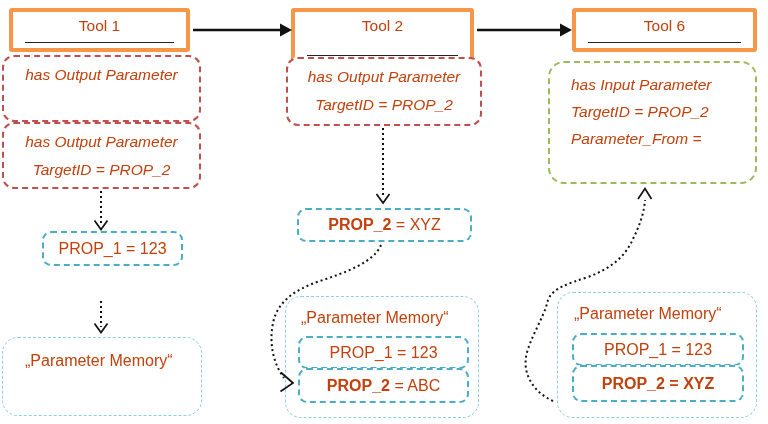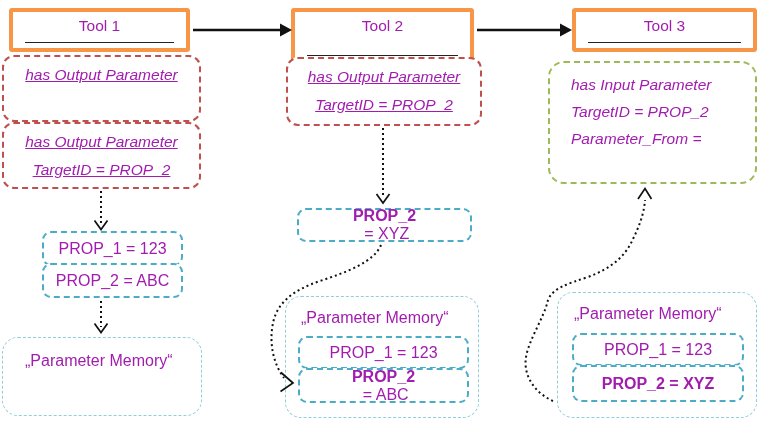--- a/index.html
+++ b/index.html
@@ -1,43 +1,43 @@
 <!DOCTYPE html>
 <html><head>
 <meta charset="utf-8">
 <style>
   html,body{margin:0;padding:0;background:#ffffff;}
   #canvas{
     position:relative;width:768px;height:424px;background:#ffffff;overflow:hidden;
-    font-family:"Liberation Sans",sans-serif;color:#a21caf;
+    font-family:"Liberation Sans",sans-serif;color:#c2410c;
   }
   .abs{position:absolute;box-sizing:border-box;}
   
   .tool{
     border:4px solid #F79646;border-radius:3px;background:#fff;
     text-align:center;font-size:15.5px;
   }
   .tool .lbl{display:block;margin-top:5px;}
   .tool .uline{position:absolute;left:7%;right:7%;bottom:5px;border-top:1.7px solid #222;}
   
   .dashred{
     border:2.6px dashed #C0504D;border-radius:12px;background:#fff;
-    font-style:italic;font-size:15.5px;text-align:center;line-height:28px;padding-top:4px;text-decoration:underline;
+    font-style:italic;font-size:15.5px;text-align:center;line-height:28px;padding-top:4px;
   }
   
   .dashgreen{
     border:2.6px dashed #9BBB59;border-radius:16px;background:#fff;
     font-style:italic;font-size:15.5px;line-height:27px;padding:8px 4px 0 21px;text-align:left;
   }
   .dashgreen .c{text-align:left;}
   .dashgreen .b{font-weight:400;}
   
   .propbox{
     border:2.6px dashed #4BACC6;border-radius:9px;background:#fff;
-    display:flex;align-items:center;justify-content:center;font-size:16px;white-space:pre;flex-direction:column;
+    display:flex;align-items:center;justify-content:center;font-size:16px;white-space:pre;
   }
   .strong{font-weight:700;}
   
   .memory{
     border:1.6px dashed #92CDDC;border-radius:16px;background:#fff;font-size:16px;
   }
   .memlabel{display:block;}
   svg.overlay{position:absolute;left:0;top:0;pointer-events:none;}
 </style>
 </head>
@@ -47,37 +47,34 @@
 
   <div class="abs tool" style="left:9px;top:8px;width:181px;height:44px;">
     <span class="lbl">Tool 1</span>
     <span class="uline"></span>
   </div>
   <div class="abs tool" style="left:291px;top:8px;width:183px;height:57px;">
     <span class="lbl">Tool 2</span>
     <span class="uline"></span>
   </div>
   <div class="abs tool" style="left:572px;top:8px;width:185px;height:44px;">
-    <span class="lbl">Tool 3</span>
+    <span class="lbl">Tool 6</span>
     <span class="uline"></span>
   </div>
 
   <div class="abs dashred" style="left:2px;top:55px;width:199px;height:67px;">
     <div>has Output Parameter</div>
   </div>
   <div class="abs dashred" style="left:2px;top:122px;width:199px;height:67px;">
     <div>has Output Parameter</div>
     <div>TargetID = PROP_2</div>
   </div>
 
   <div class="abs propbox" style="left:42px;top:231px;width:141px;height:35px;">
     <span class="strong"></span><span>PROP_1 = 123</span>
-  </div>
-  <div class="abs propbox" style="left:42px;top:263px;width:141px;height:35px;">
-    <span class="strong"></span><span>PROP_2 = ABC</span>
   </div>
 
   <div class="abs memory" style="left:2px;top:337px;width:200px;height:79px;padding:14px 0 0 22px;">
     <span class="memlabel">„Parameter Memory“</span>
   </div>
 
   <div class="abs dashred" style="left:286px;top:57px;width:196px;height:69px;">
     <div>has Output Parameter</div>
     <div>TargetID = PROP_2</div>
   </div>

